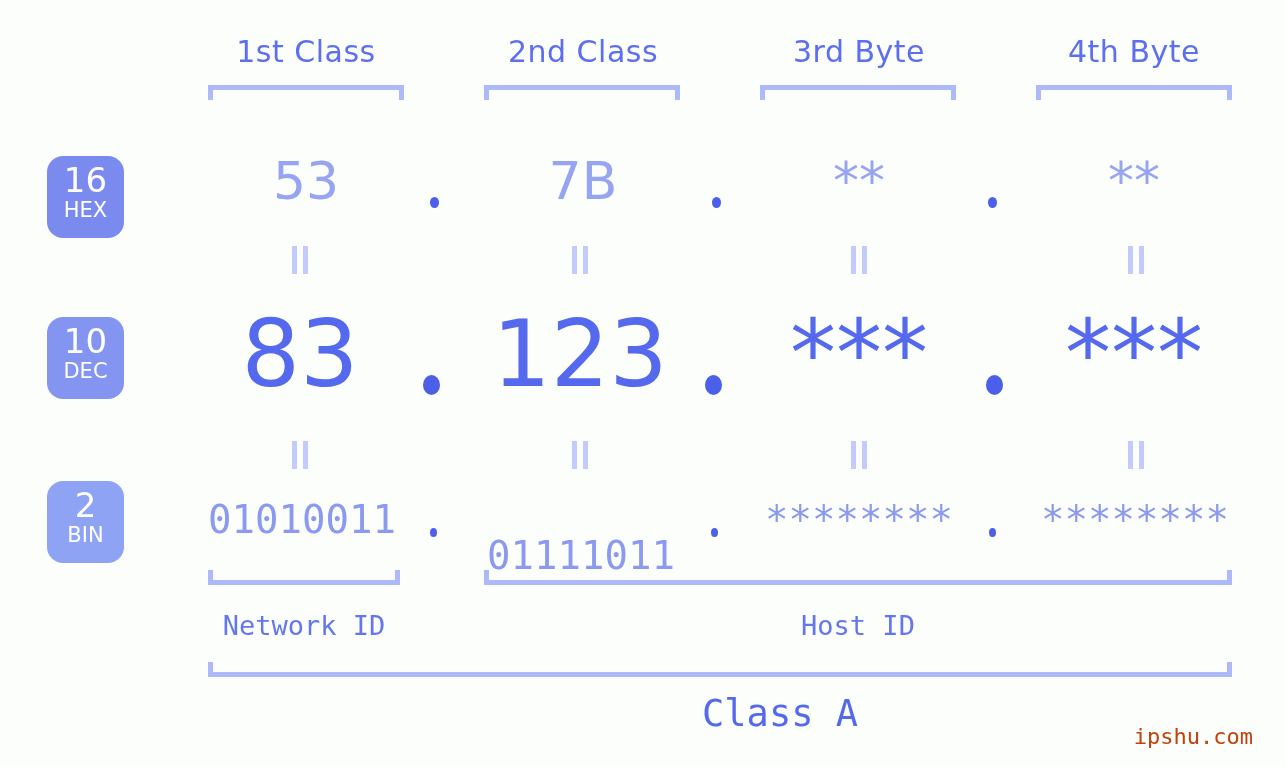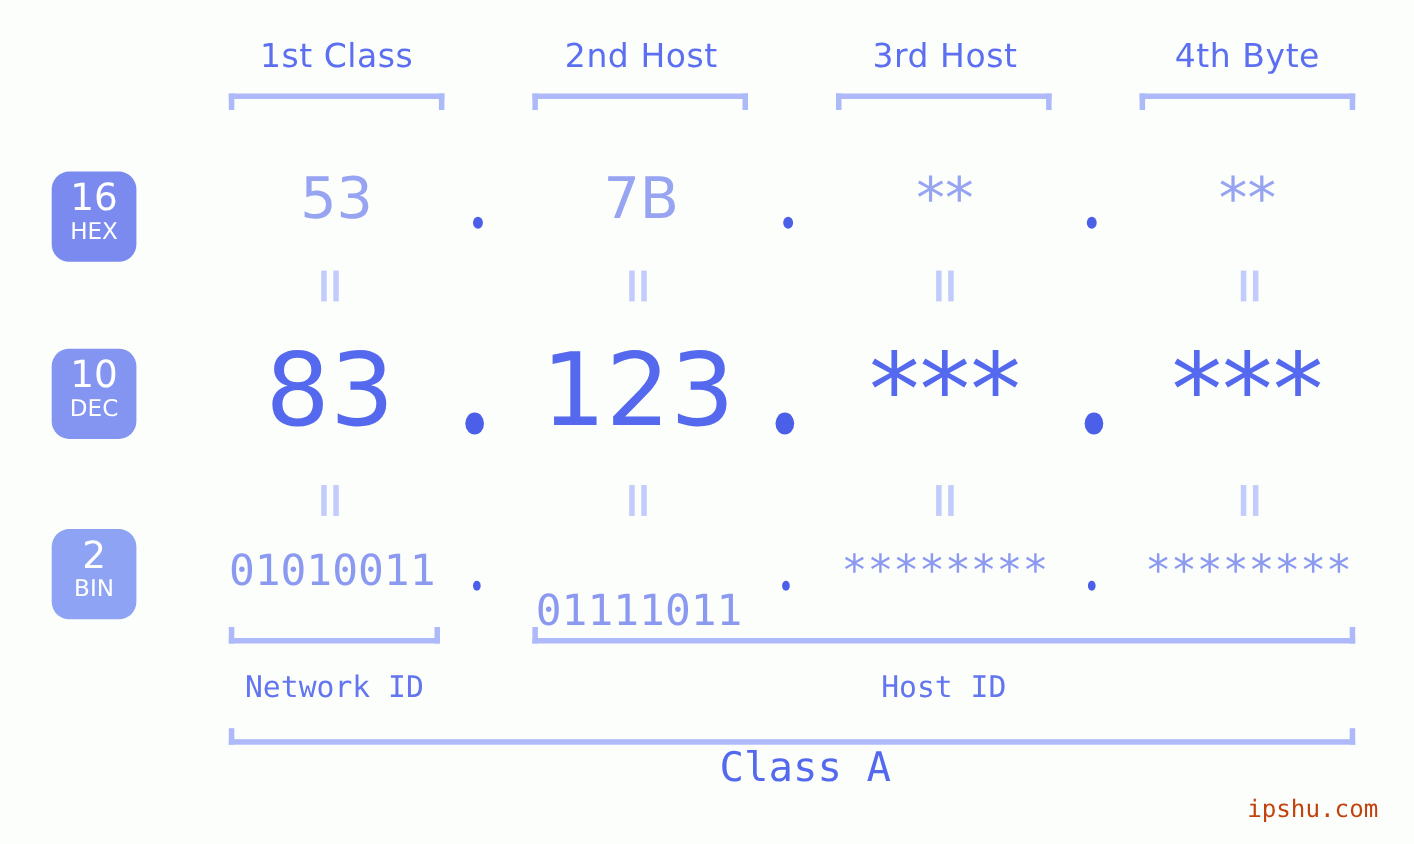--- a/index.html
+++ b/index.html
@@ -149,22 +149,22 @@
     color:#c2410c;
     font-family:"DejaVu Sans Mono", monospace;
   }
 </style>
 </head>
 <body>
 
 <div class="stage">
 
   <div class="byte-head" style="left:180px;width:252px;">1st Class</div>
-  <div class="byte-head" style="left:457px;width:252px;">2nd Host</div>
-  <div class="byte-head" style="left:733px;width:252px;">3rd Host</div>
+  <div class="byte-head" style="left:457px;width:252px;">2nd Class</div>
+  <div class="byte-head" style="left:733px;width:252px;">3rd Byte</div>
   <div class="byte-head" style="left:1008px;width:252px;">4th Byte</div>
 
   <div class="bracket-down" style="left:208px;top:85px;width:196px;"></div>
   <div class="bracket-down" style="left:484px;top:85px;width:196px;"></div>
   <div class="bracket-down" style="left:760px;top:85px;width:196px;"></div>
   <div class="bracket-down" style="left:1036px;top:85px;width:196px;"></div>
 
   <div class="badge" style="top:156px;height:82px;background:#7b8aee;">
     <span class="num">16</span>
     <span class="nm">HEX</span>
@@ -247,17 +247,17 @@
 
   <div class="val bin-val" style="left:1009px;width:252px;">********</div>
 
   <div class="bracket-up" style="left:208px;top:570px;width:192px;"></div>
   <div class="bracket-up" style="left:484px;top:570px;width:748px;"></div>
 
   <div class="idlabel" style="left:732px;top:610px;width:252px;">Host ID</div>
   <div class="idlabel" style="left:178px;top:610px;width:252px;">Network ID</div>
 
   <div class="bracket-up" style="left:208px;top:662px;width:1024px;"></div>
-  <div class="classlabel" style="left:606px;top:676px;width:252px;">Class A</div>
+  <div class="classlabel" style="left:606px;top:692px;width:252px;text-align:right;">Class A</div>
 
   <div class="watermark">ipshu.com</div>
 
 </div>
 
 </body></html>

